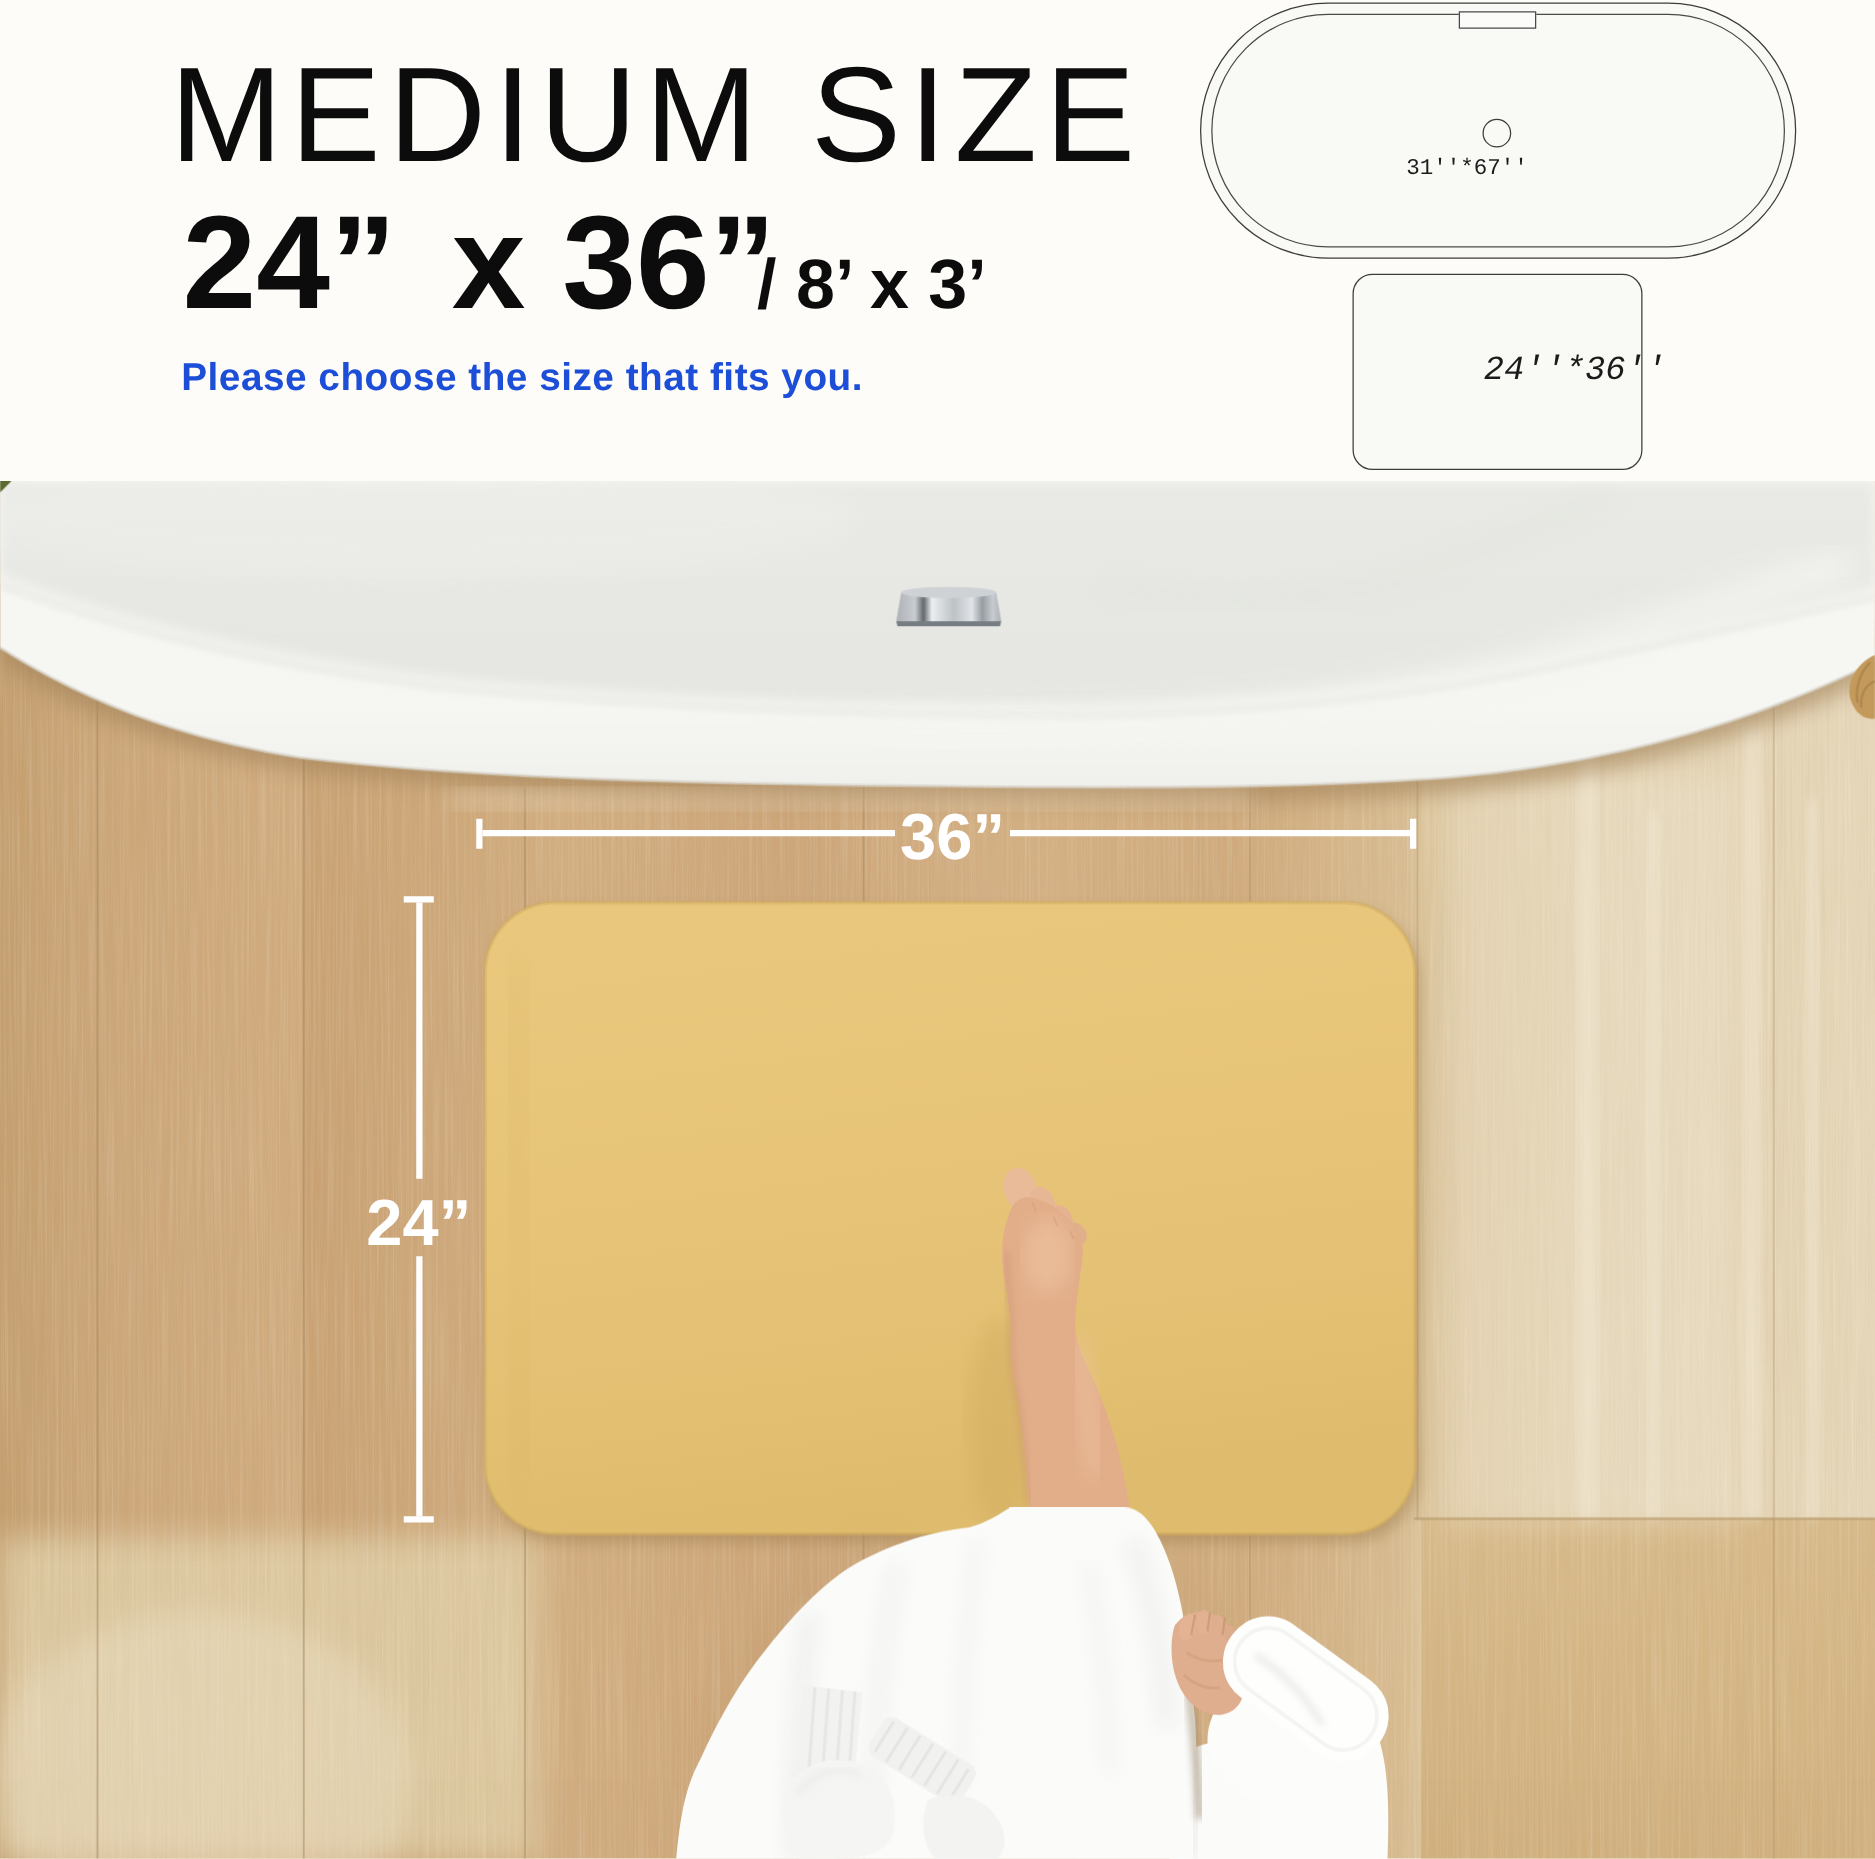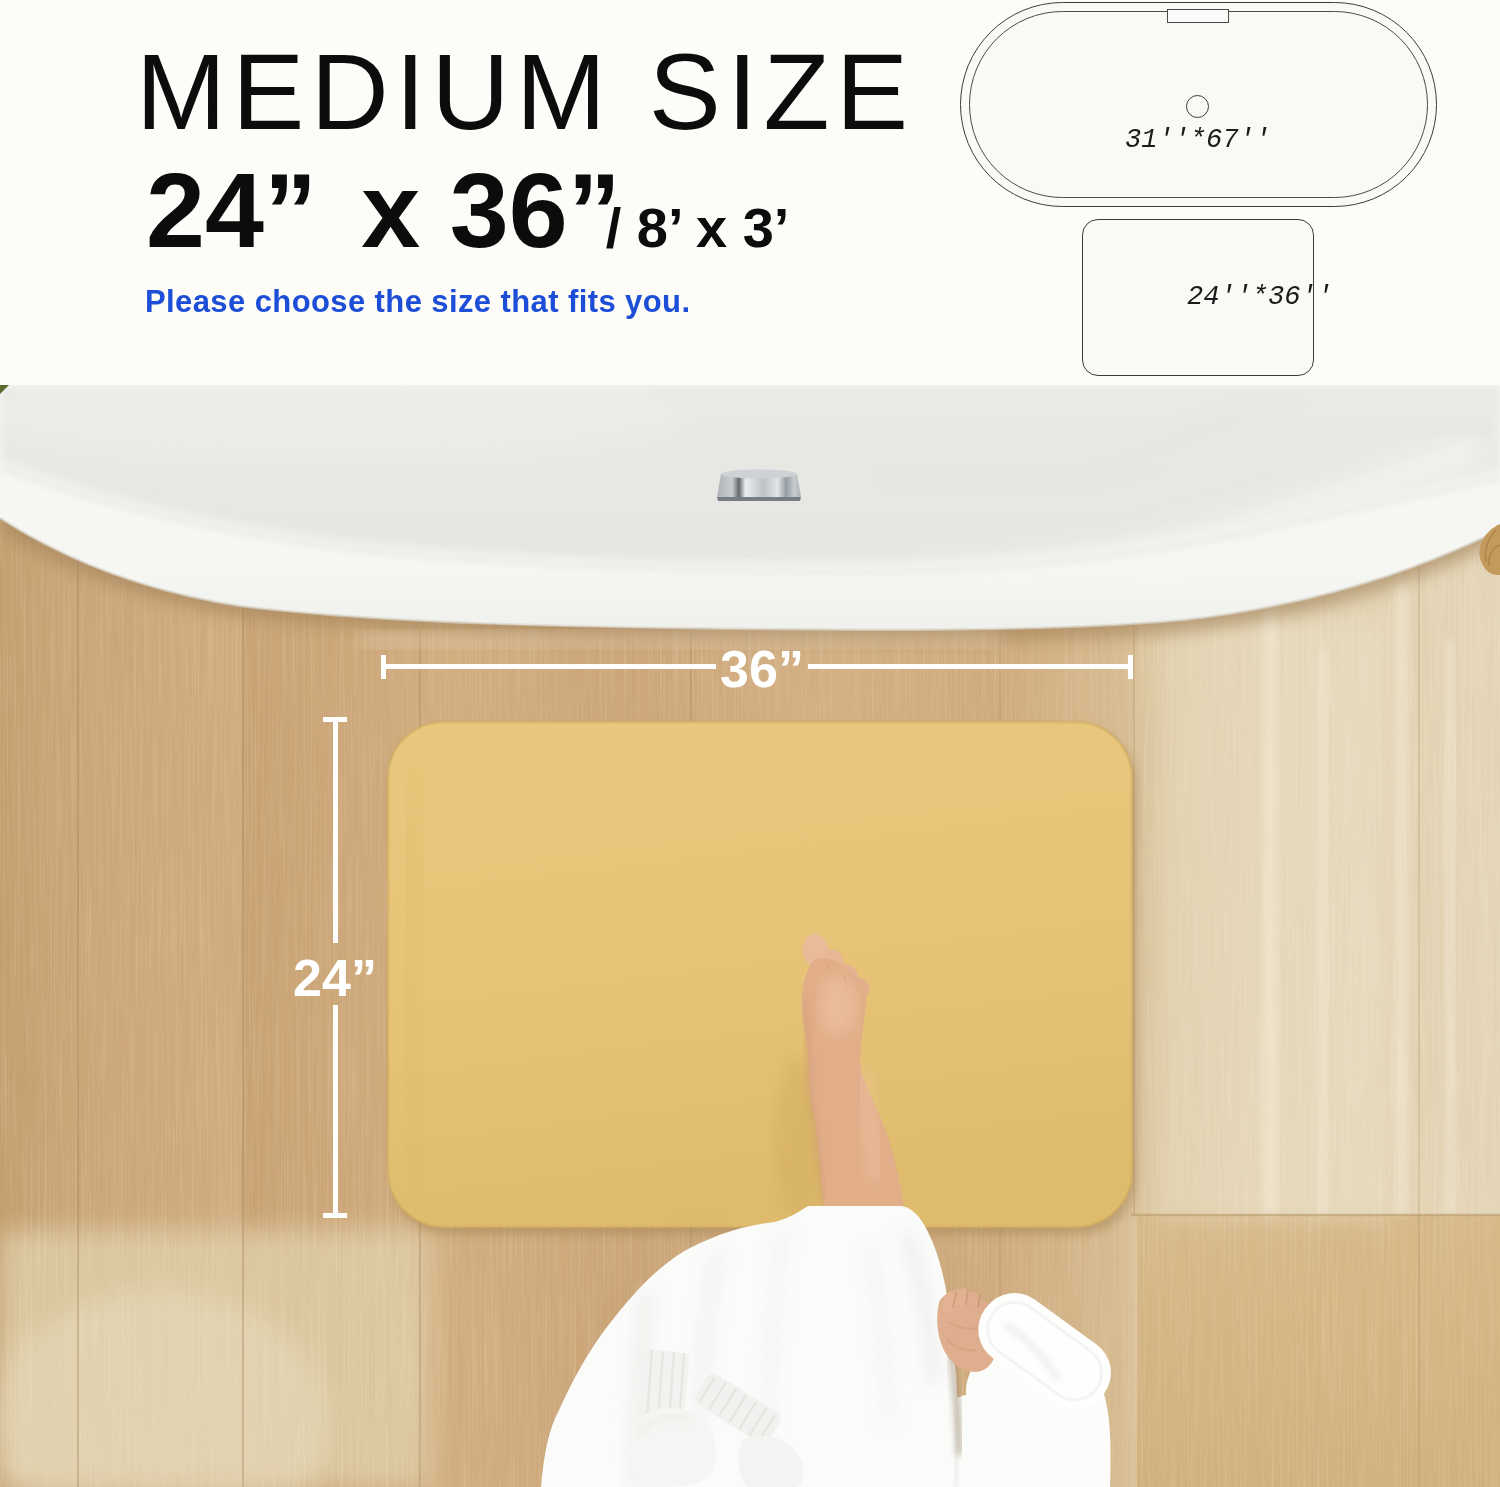--- a/index.html
+++ b/index.html
@@ -17,21 +17,21 @@
 <div class="abs" style="left:145px;top:284px;font-size:31px;font-weight:bold;color:#1d4ed8;letter-spacing:0.4px;">Please choose the size that fits you.</div>
 
 <div class="abs" style="left:960px;top:2px;width:477px;height:205px;border:1.5px solid #3c3c3c;border-radius:103px;background:#f9f9f6;box-sizing:border-box;"></div>
 
 <div class="abs" style="left:969px;top:11px;width:459px;height:187px;border:1px solid #4a4a4a;border-radius:94px;background:#f9f9f6;box-sizing:border-box;"></div>
 
 <div class="abs" style="left:1167px;top:9px;width:62px;height:14px;border:1px solid #4a4a4a;background:#fbfbf9;box-sizing:border-box;"></div>
 
 <div class="abs" style="left:1186px;top:95px;width:23px;height:23px;border:1.3px solid #3c3c3c;border-radius:50%;background:#f9f9f6;box-sizing:border-box;"></div>
 
-<div class="abs" style="left:1125px;top:125px;font-family:'Liberation Mono',monospace;font-style:italic;font-size:27px;color:#1b1b1b;">31''*67''</div>
+<div class="abs" style="left:1125px;top:125px;font-family:'Liberation Mono',monospace;font-size:18px;color:#1b1b1b;">31''*67''</div>
 
 <div class="abs" style="left:1082px;top:219px;width:232px;height:157px;border:1.5px solid #3c3c3c;border-radius:16px;background:#f9f9f6;box-sizing:border-box;"></div>
 
 <div class="abs" style="left:1187px;top:282px;font-family:'Liberation Mono',monospace;font-style:italic;font-size:27px;color:#1b1b1b;">24''*36''</div>
 
 <svg class="abs" style="left:0;top:385px;" width="1500" height="1102" viewBox="0 385 1500 1102" xmlns="http://www.w3.org/2000/svg">
   <defs>
     <linearGradient id="plankH" x1="0" y1="0" x2="1" y2="0">
       <stop offset="0" stop-color="#c49e6e"></stop>
       <stop offset="0.05" stop-color="#cba577"></stop>

